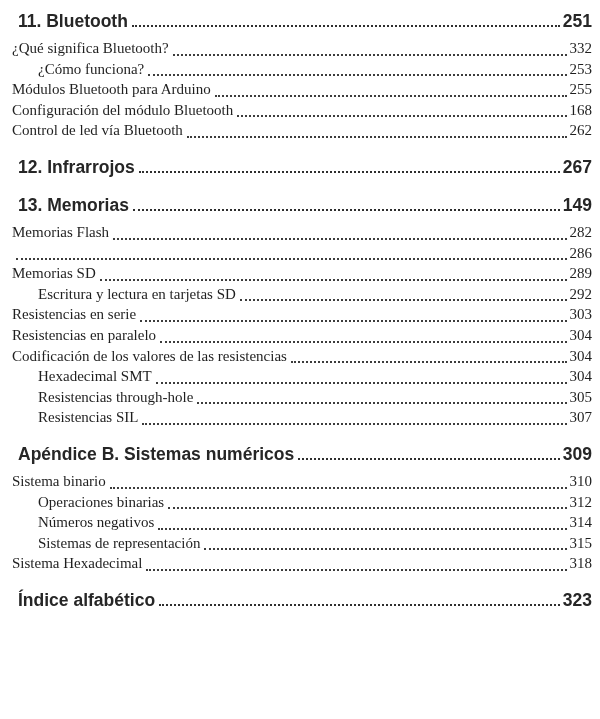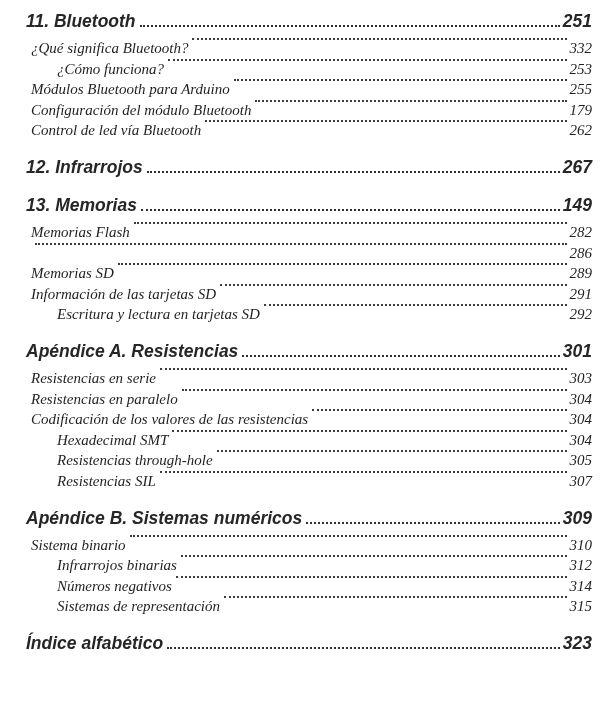--- a/index.html
+++ b/index.html
@@ -11,46 +11,44 @@
     width: 600px;
     height: 719px;
     overflow: hidden;
     font-family: "Liberation Serif", serif;
     color: #1f1f1f;
   }
   .toc {
     box-sizing: border-box;
     width: 600px;
     height: 621px;
-    padding: 8px 8px 0 20px;
-    font-style: italic;
+    padding: 8px 8px 0 12px;
   }
   section { margin: 0; }
 
   
   .heading-row {
     display: flex;
     align-items: baseline;
     font-family: "Liberation Sans", sans-serif;
     font-size: 17.5px;
     font-weight: 600;
     line-height: 23px;
     color: #262626;
     margin: 15px 0 5px 6px;
   }
   section:first-child .heading-row { margin-top: 2px; }
 
   
   .entry-row {
     display: flex;
-    align-items: flex-start;
+    align-items: flex-end;
     font-size: 15px;
     line-height: 20.6px;
     color: #1f1f1f;
-    margin-left: 11px;
   }
   .entry-row.indent-2 { padding-left: 26px; }
 
   .label { white-space: nowrap; }
 
   .leader {
     flex: 1 1 auto;
     min-width: 12px;
     height: 0;
     border-bottom: 2px dotted #3c3c3c;
@@ -88,21 +86,21 @@
         <span class="pagenum">253</span>
       </div>
       <div class="entry-row indent-1">
         <span class="label">Módulos Bluetooth para Arduino</span>
         <span class="leader"></span>
         <span class="pagenum">255</span>
       </div>
       <div class="entry-row indent-1">
         <span class="label">Configuración del módulo Bluetooth</span>
         <span class="leader"></span>
-        <span class="pagenum">179</span>
+        <span class="pagenum">168</span>
       </div>
       <div class="entry-row indent-1">
         <span class="label">Control de led vía Bluetooth</span>
         <span class="leader"></span>
         <span class="pagenum">262</span>
       </div>
     </section>
     <section>
       <div class="heading-row">
         <span class="label">12. Infrarrojos</span>
@@ -123,37 +121,27 @@
       </div>
       <div class="entry-row indent-1">
         <span class="leader"></span>
         <span class="pagenum">286</span>
       </div>
       <div class="entry-row indent-1">
         <span class="label">Memorias SD</span>
         <span class="leader"></span>
         <span class="pagenum">289</span>
       </div>
-      <div class="entry-row indent-1">
-        <span class="label">Información de las tarjetas SD</span>
-        <span class="leader"></span>
-        <span class="pagenum">291</span>
-      </div>
       <div class="entry-row indent-2">
         <span class="label">Escritura y lectura en tarjetas SD</span>
         <span class="leader"></span>
         <span class="pagenum">292</span>
       </div>
     </section>
     <section>
-      <div class="heading-row">
-        <span class="label">Apéndice A. Resistencias</span>
-        <span class="leader"></span>
-        <span class="pagenum">301</span>
-      </div>
       <div class="entry-row indent-1">
         <span class="label">Resistencias en serie</span>
         <span class="leader"></span>
         <span class="pagenum">303</span>
       </div>
       <div class="entry-row indent-1">
         <span class="label">Resistencias en paralelo</span>
         <span class="leader"></span>
         <span class="pagenum">304</span>
       </div>
@@ -183,34 +171,39 @@
         <span class="label">Apéndice B. Sistemas numéricos</span>
         <span class="leader"></span>
         <span class="pagenum">309</span>
       </div>
       <div class="entry-row indent-1">
         <span class="label">Sistema binario</span>
         <span class="leader"></span>
         <span class="pagenum">310</span>
       </div>
       <div class="entry-row indent-2">
-        <span class="label">Infrarrojos binarias</span>
+        <span class="label">Operaciones binarias</span>
         <span class="leader"></span>
         <span class="pagenum">312</span>
       </div>
       <div class="entry-row indent-2">
         <span class="label">Números negativos</span>
         <span class="leader"></span>
         <span class="pagenum">314</span>
       </div>
       <div class="entry-row indent-2">
         <span class="label">Sistemas de representación</span>
         <span class="leader"></span>
         <span class="pagenum">315</span>
       </div>
+      <div class="entry-row indent-1">
+        <span class="label">Sistema Hexadecimal</span>
+        <span class="leader"></span>
+        <span class="pagenum">318</span>
+      </div>
     </section>
     <section>
       <div class="heading-row">
         <span class="label">Índice alfabético</span>
         <span class="leader"></span>
         <span class="pagenum">323</span>
       </div>
     </section>
   </main>
 

